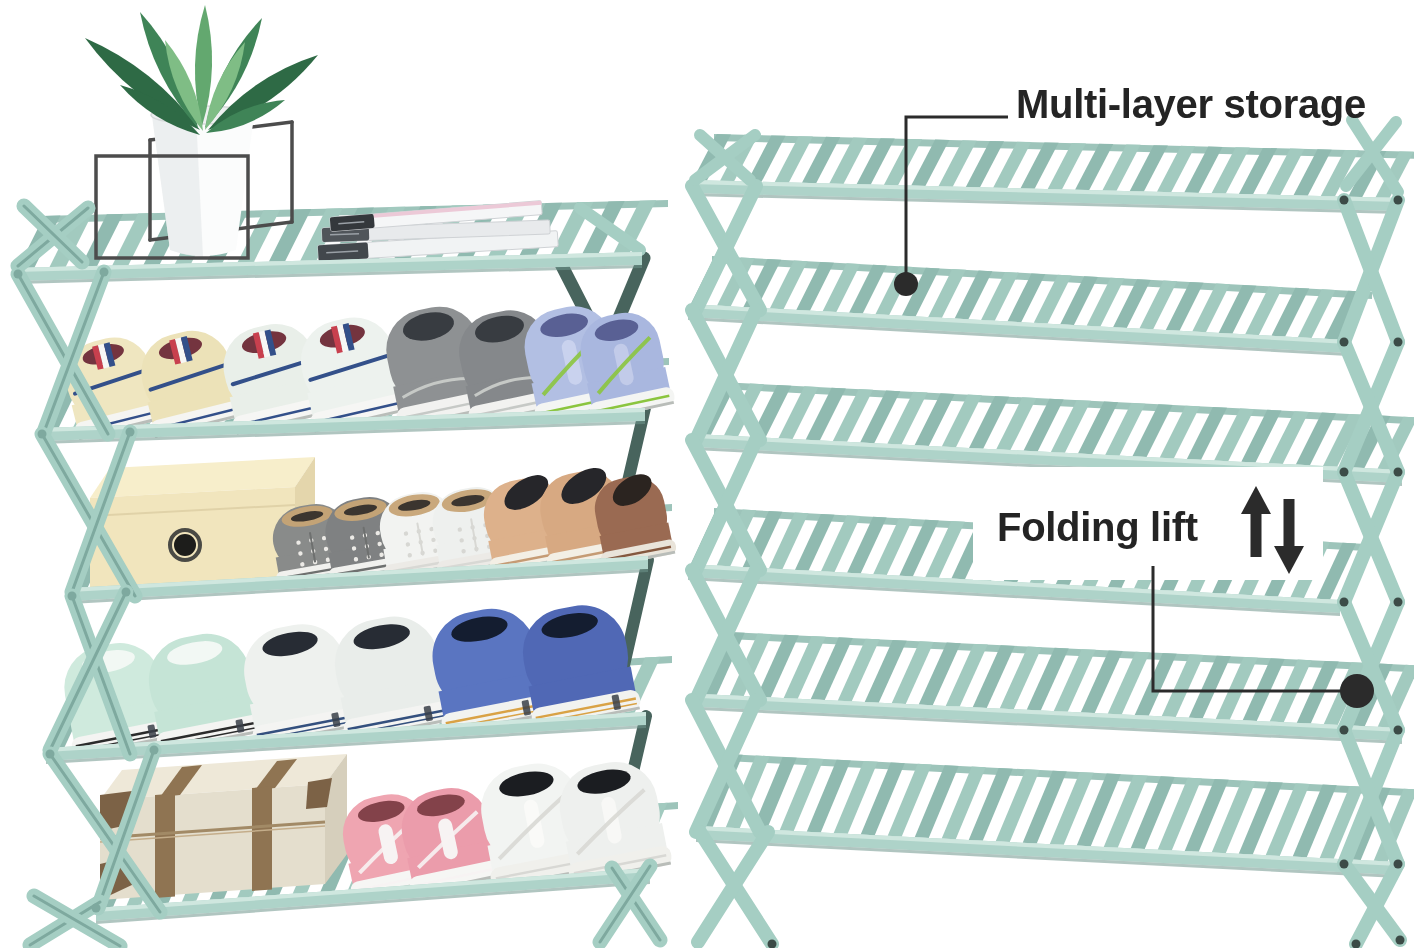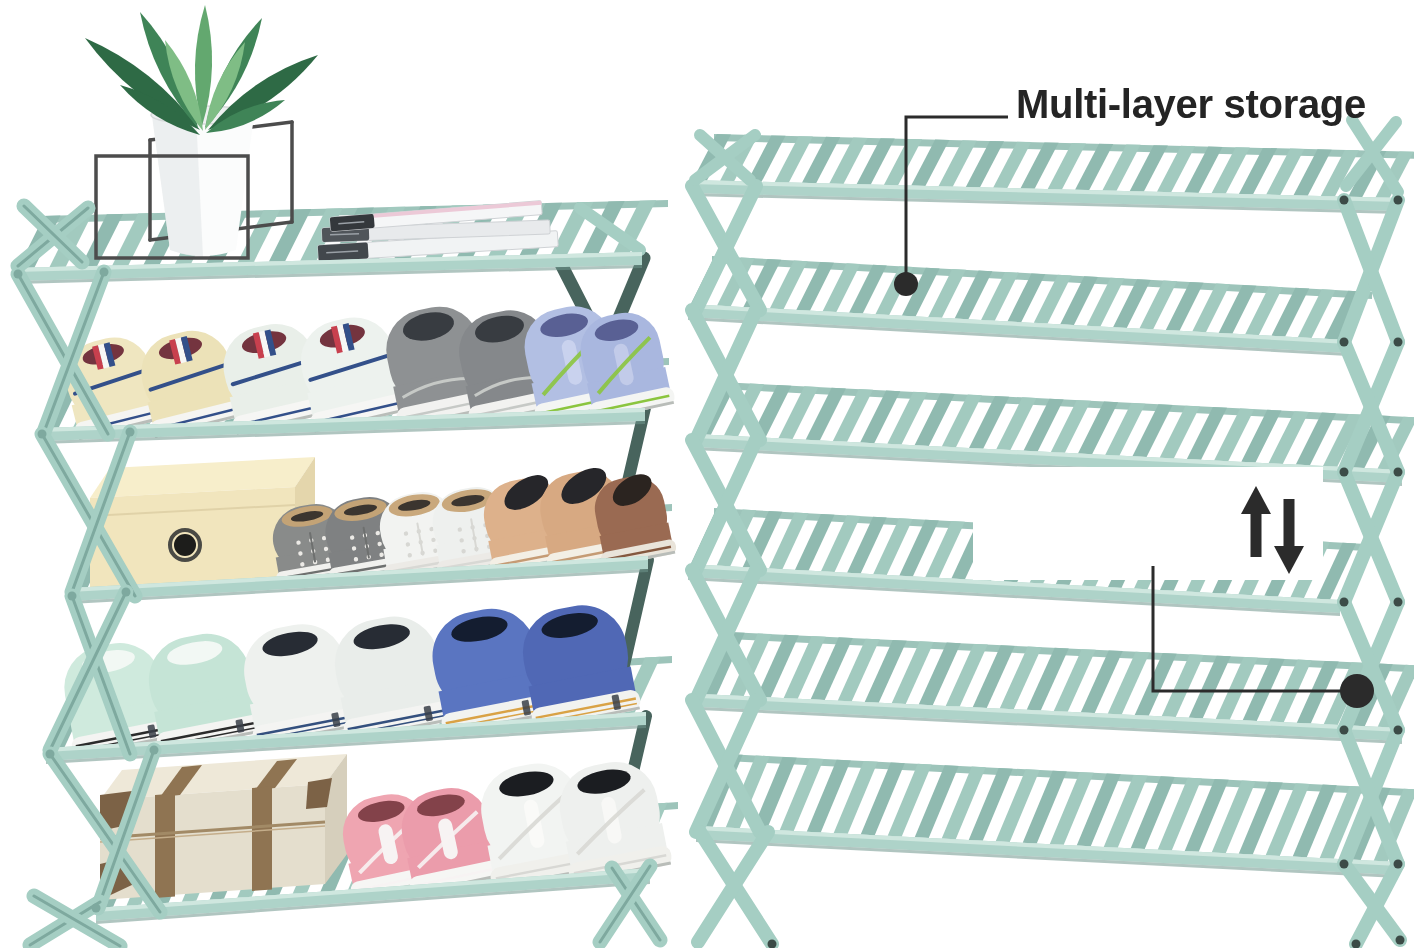--- a/index.html
+++ b/index.html
@@ -780,13 +780,14 @@
           <rect x="1250.5" y="510" width="11" height="47" fill="#2b2b2b"></rect>
           <polygon points="1256,486 1241,514 1271,514" fill="#2b2b2b"></polygon>
         </g>
         <g>
           <rect x="1283.5" y="499" width="11" height="51" fill="#2b2b2b"></rect>
           <polygon points="1289,574 1274,546 1304,546" fill="#2b2b2b"></polygon>
         </g>
       </g>
   </svg>
   <div class="label" id="lbl-multi">Multi-layer storage</div>
+  <div class="label" id="lbl-fold">Folding lift</div>
 </div>
 
 </body></html>

